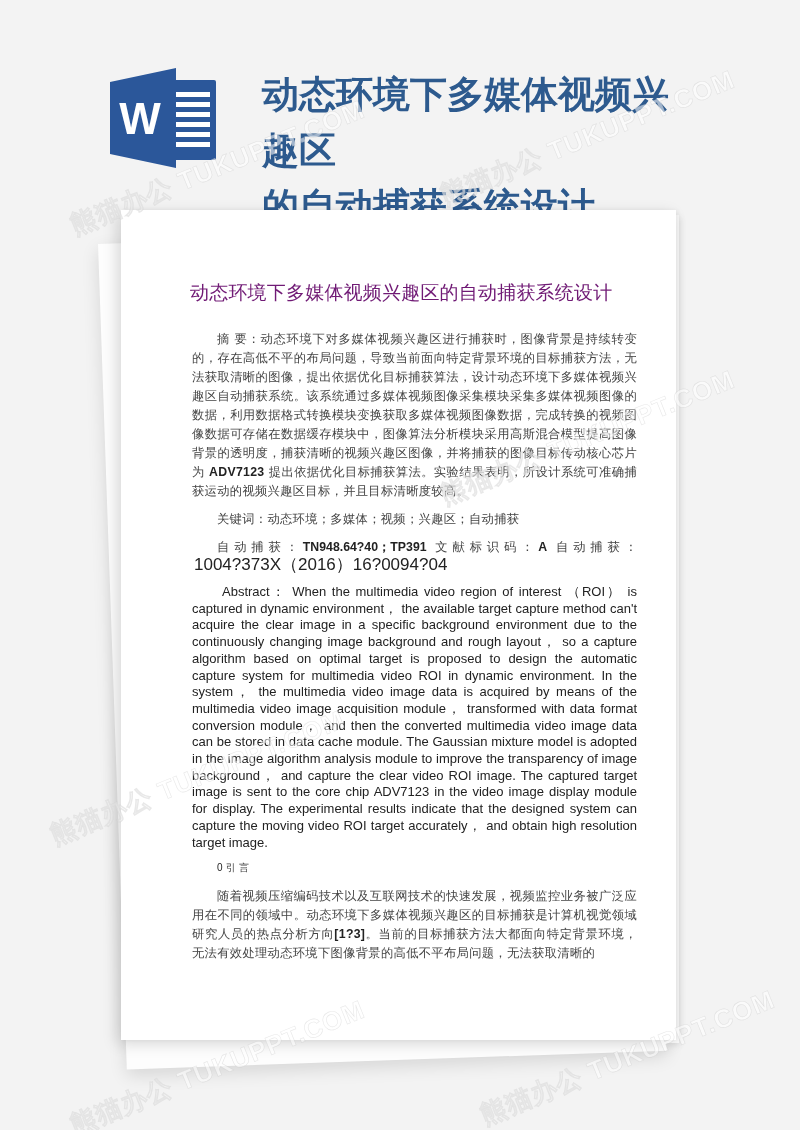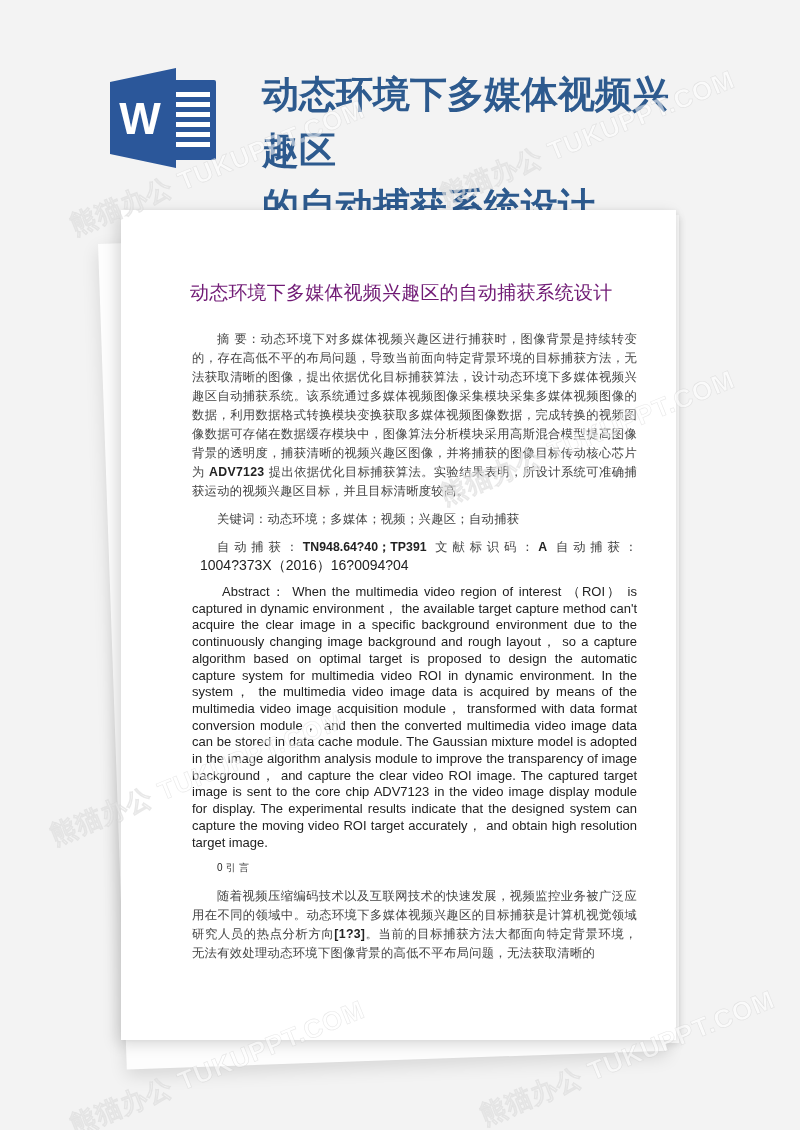--- a/index.html
+++ b/index.html
@@ -96,24 +96,24 @@
       font-size: 12.3px;
       line-height: 18px;
       color: #444;
       text-indent: 25px;
       text-align: justify;
       text-align-last: justify;
       margin: 0;
     }
     .classification-line2 {
       font-family: "Liberation Sans", sans-serif;
-      font-size: 14px;
+      font-size: 17px;
       line-height: 18px;
       color: #222;
-      margin: 0 0 10px 8px;
+      margin: 0 0 10px 2px;
     }
     .mono-latin {
       font-family: "Liberation Sans", sans-serif;
       color: #222;
       font-weight: bold;
     }
     .section-heading {
       font-family: "DejaVu Serif", serif;
       font-size: 10px;
       color: #444;

